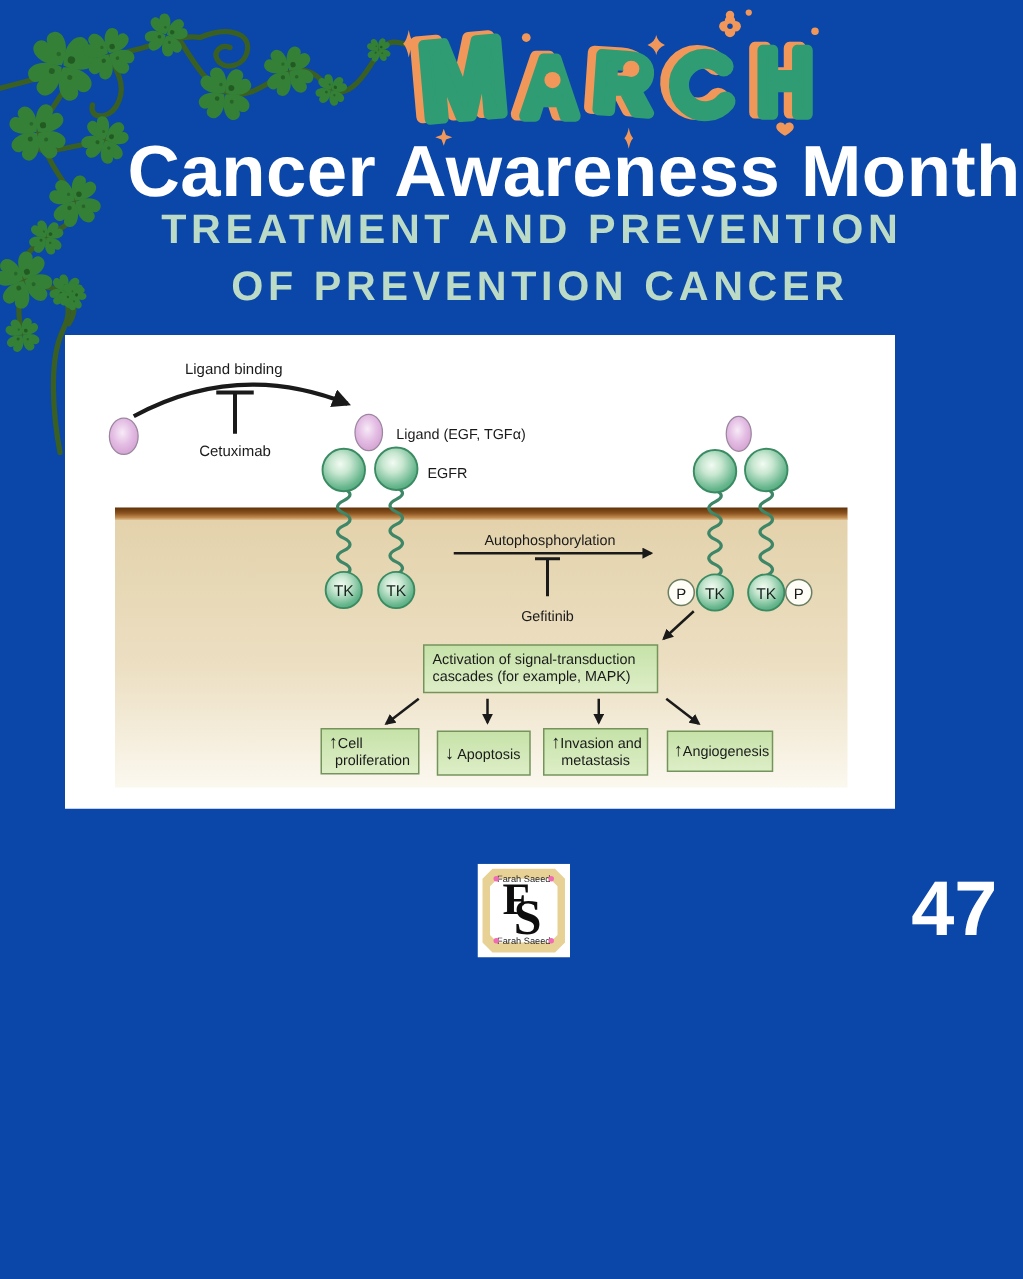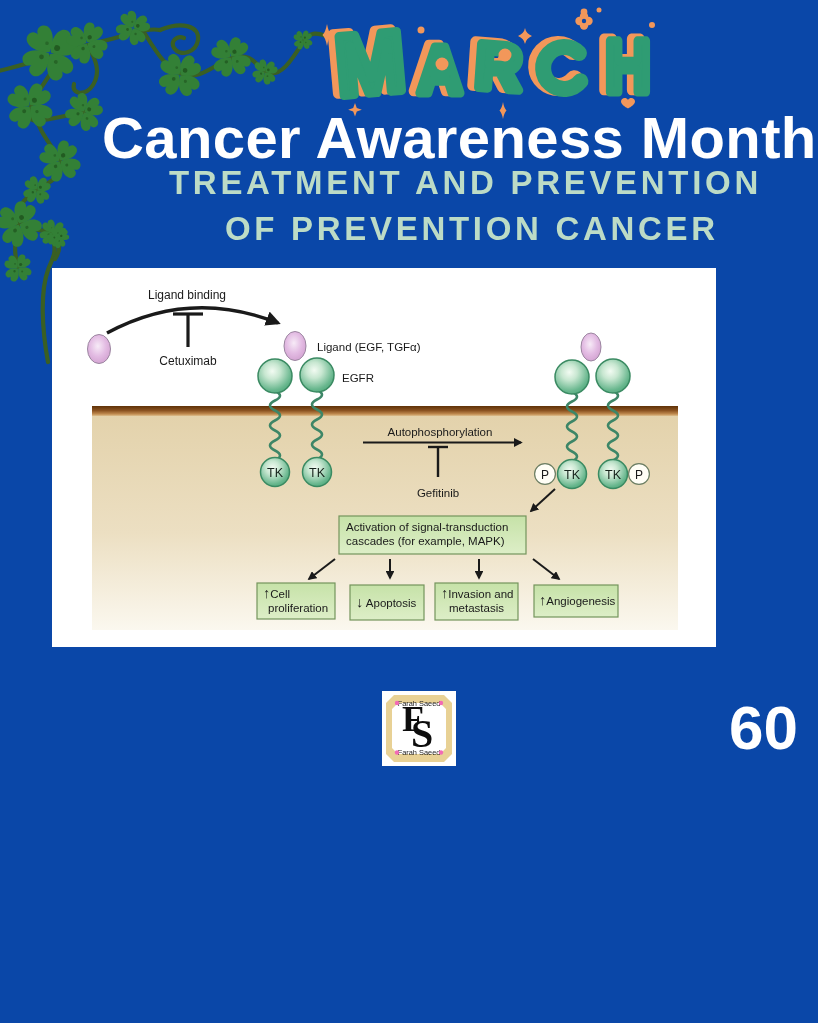--- a/index.html
+++ b/index.html
@@ -2,21 +2,21 @@
 <html><head>
 <meta charset="utf-8">
 <style>
   html,body{margin:0;padding:0;}
   body{width:818px;height:1023px;background:#0a47a8;overflow:hidden;
        font-family:"Liberation Sans", sans-serif;position:relative;}
   .abs{position:absolute;}
   #h1{left:102px;top:109px;color:#ffffff;white-space:nowrap;
       font-size:58px;font-weight:bold;line-height:58px;letter-spacing:0.4px;}
   #sub1,#sub2{color:#bcdbc6;font-weight:bold;white-space:nowrap;
-      font-size:33px;line-height:33px;margin-left:40px;}
+      font-size:33px;line-height:33px;}
   #sub1{left:129px;top:166px;letter-spacing:3.7px;}
   #sub2{left:185px;top:212px;letter-spacing:3.7px;}
   #panel{left:52px;top:268px;width:664px;height:379px;background:#ffffff;}
   #num{left:729px;top:692px;width:80px;color:#ffffff;font-size:62px;font-weight:bold;}
 </style>
 </head>
 <body>
 
 <svg class="abs" style="left:0;top:0" width="360" height="390" viewBox="0 0 360 390">
 <defs>
@@ -221,13 +221,13 @@
 <circle cx="15" cy="12" r="2.2" fill="#f26ab5"></circle>
 <circle cx="59" cy="12" r="2.2" fill="#f26ab5"></circle>
 <circle cx="15" cy="61.5" r="2.2" fill="#f26ab5"></circle>
 <circle cx="59" cy="61.5" r="2.2" fill="#f26ab5"></circle>
 <g font-family="Liberation Serif, serif" font-weight="bold" fill="#0d0d0d">
   <text x="20" y="40" font-size="36">F</text>
   <text x="29" y="56" font-size="40">S</text>
 </g>
 </svg>
 
-<div class="abs" id="num">60</div>
+<div class="abs" id="num">47</div>
 
 </body></html>

